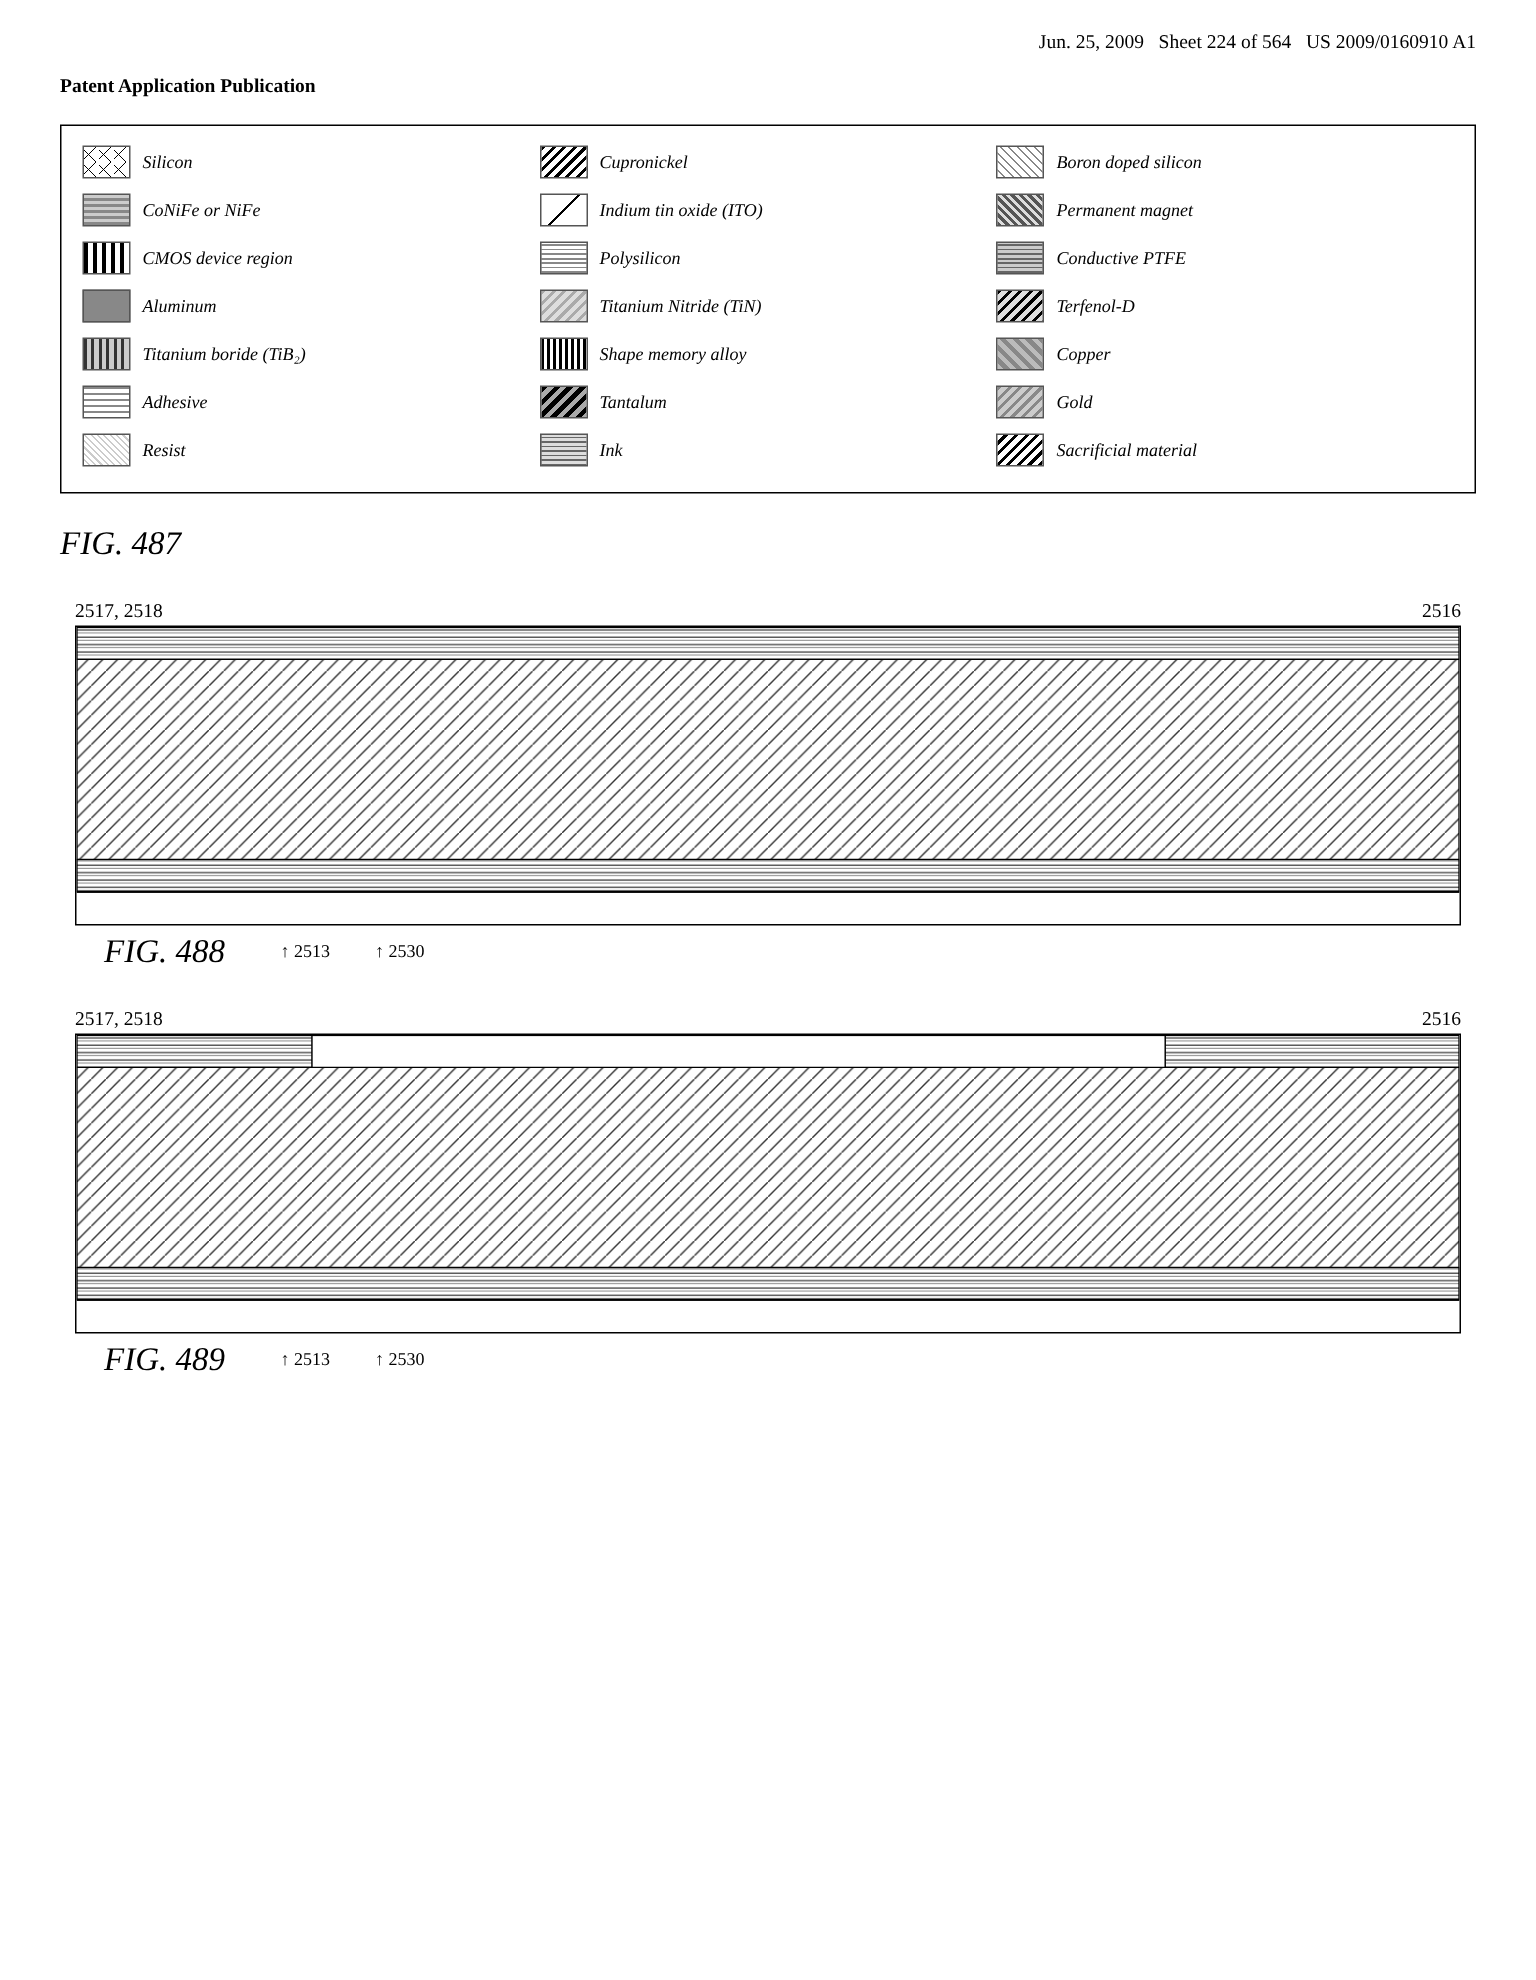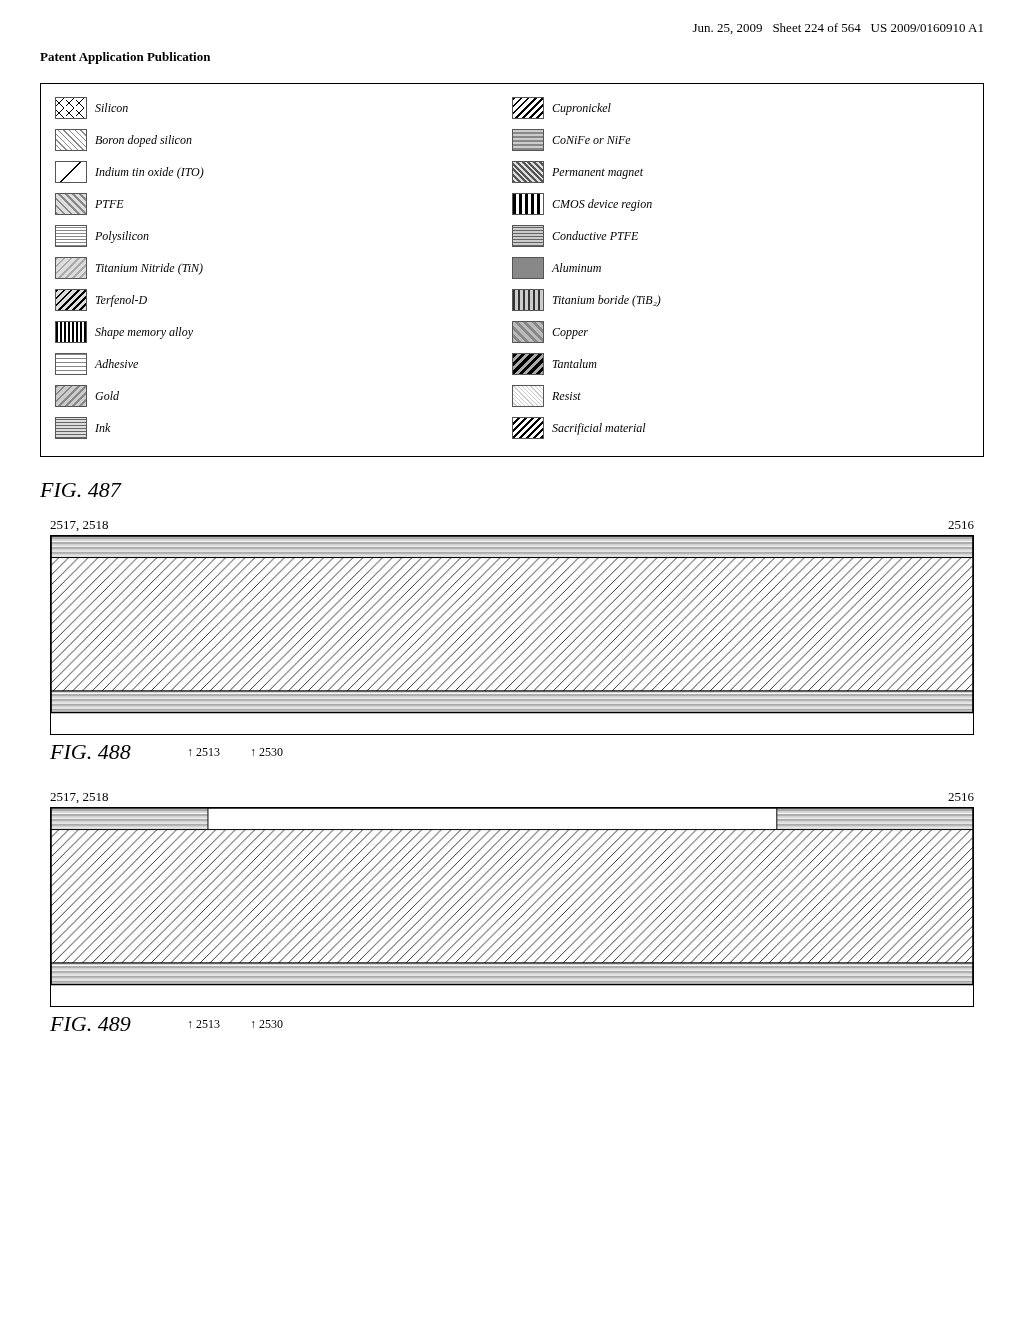--- a/index.html
+++ b/index.html
@@ -325,27 +325,28 @@
         transparent 2px,
         transparent 4px
       );
     }
 
     
     .fig-label {
       font-size: 22px;
       font-style: italic;
       font-weight: normal;
-      margin-bottom: 14px;
+      margin-bottom: 24px;
       font-family: 'Times New Roman', serif;
     }
 
     
     .diagram-section {
       margin-bottom: 24px;
+      text-align: right;
     }
 
     .diagram-labels-top {
       display: flex;
       justify-content: space-between;
       font-size: 13px;
       padding: 0 10px;
       margin-bottom: 2px;
     }
 
@@ -396,21 +397,21 @@
 
 <div class="header">
   <span class="header-left">Patent Application Publication</span>
   <span class="header-right">
     <span>Jun. 25, 2009</span>&nbsp;&nbsp;
     <span>Sheet 224 of 564</span>&nbsp;&nbsp;
     <span>US 2009/0160910 A1</span>
   </span>
 </div>
 
-<div class="legend-box" id="legend-container" style="display: grid; grid-template-columns: 1fr 1fr; align-items: start;">
+<div class="legend-box" id="legend-container" style="display: grid; grid-template-columns: 1fr 1fr 1fr; align-items: start;">
 <div class="legend-item">
       <div class="legend-swatch sw-silicon"></div>
       <span>Silicon</span>
     </div>
     <div class="legend-item">
       <div class="legend-swatch sw-cupronickel"></div>
       <span>Cupronickel</span>
     </div>
     <div class="legend-item">
       <div class="legend-swatch sw-boron"></div>
@@ -422,42 +423,38 @@
     </div>
     <div class="legend-item">
       <div class="legend-swatch sw-ito"></div>
       <span>Indium tin oxide (ITO)</span>
     </div>
     <div class="legend-item">
       <div class="legend-swatch sw-permanent"></div>
       <span>Permanent magnet</span>
     </div>
     <div class="legend-item">
-      <div class="legend-swatch sw-ptfe"></div>
-      <span>PTFE</span>
-    </div>
-    <div class="legend-item">
       <div class="legend-swatch sw-cmos"></div>
       <span>CMOS device region</span>
     </div>
     <div class="legend-item">
       <div class="legend-swatch sw-polysilicon"></div>
       <span>Polysilicon</span>
     </div>
     <div class="legend-item">
       <div class="legend-swatch sw-conductive-ptfe"></div>
       <span>Conductive PTFE</span>
     </div>
     <div class="legend-item">
+      <div class="legend-swatch sw-aluminum"></div>
+      <span>Aluminum</span>
+    </div>
+    <div class="legend-item">
       <div class="legend-swatch sw-titanium-nitride"></div>
       <span>Titanium Nitride (TiN)</span>
-    </div>
-    <div class="legend-item">
-      <div class="legend-swatch sw-aluminum"></div>
-      <span>Aluminum</span>
     </div>
     <div class="legend-item">
       <div class="legend-swatch sw-terfenol"></div>
       <span>Terfenol-D</span>
     </div>
     <div class="legend-item">
       <div class="legend-swatch sw-titanium-boride"></div>
       <span>Titanium boride (TiB₂)</span>
     </div>
     <div class="legend-item">

